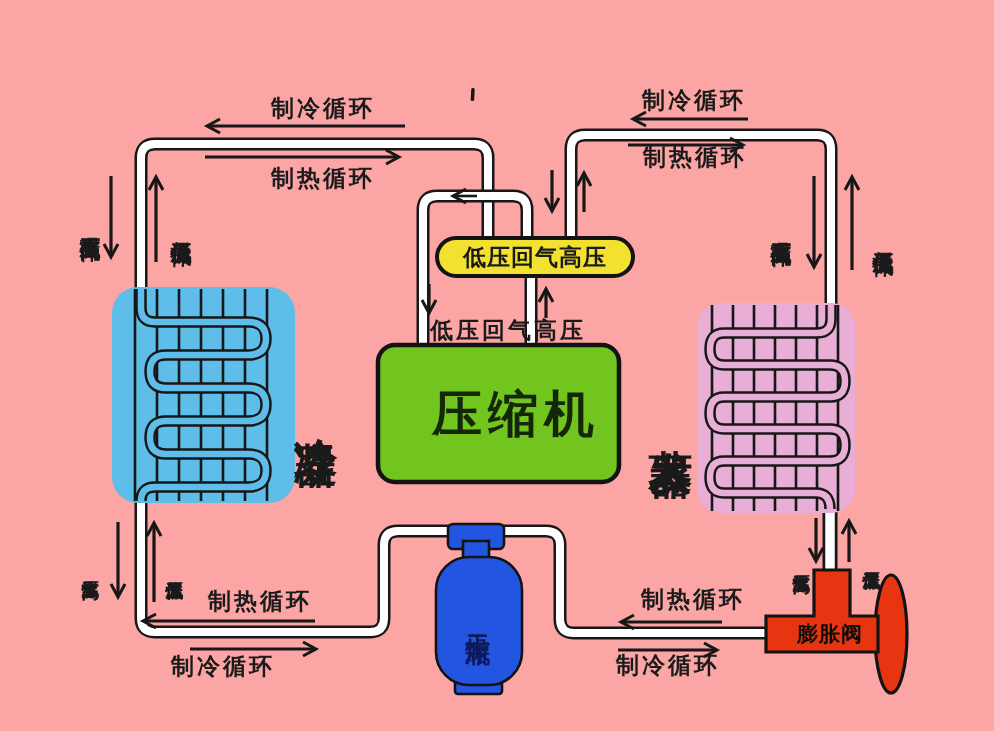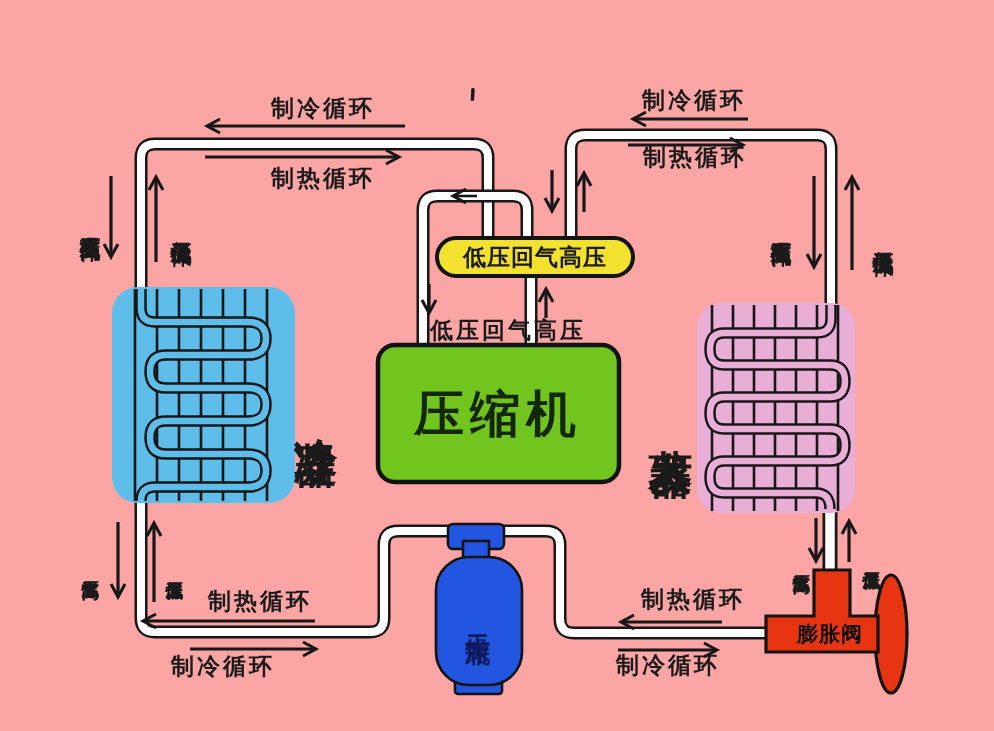--- a/index.html
+++ b/index.html
@@ -160,19 +160,19 @@
   <div class="lbl vert" style="left:781px;top:227px;font-size:21px;letter-spacing:1px;">高温高压气体</div>
   <div class="lbl vert" style="left:883px;top:237px;font-size:21px;letter-spacing:1px;">低温低压气体</div>
   <div class="lbl vert" style="left:90px;top:567px;font-size:17.5px;">高温高压气体</div>
   <div class="lbl vert" style="left:174px;top:568px;font-size:17.5px;">低温低压气体</div>
   <div class="lbl vert" style="left:801px;top:561px;font-size:17.5px;">高温高压气体</div>
   <div class="lbl vert" style="left:871px;top:558px;font-size:17.5px;">低温低压气体</div>
 
   <div class="lbl" style="left:508px;top:330px;font-size:23px;letter-spacing:3px;text-align:right;">低压回气高压</div>
 
   <div class="lbl" style="left:535px;top:257px;font-size:23px;letter-spacing:1px;">低压回气高压</div>
-  <div class="lbl" style="left:498px;top:414px;font-size:50px;letter-spacing:6px;color:#142708;text-align:right;">压缩机</div>
+  <div class="lbl" style="left:516px;top:414px;font-size:50px;letter-spacing:6px;color:#142708;text-align:right;">压缩机</div>
   <div class="lbl vert" style="left:316px;top:409px;font-size:44px;letter-spacing:4px;">冷凝器</div>
   <div class="lbl vert" style="left:671px;top:420px;font-size:44px;letter-spacing:4px;">蒸发器</div>
   <div class="lbl vert" style="left:478px;top:619px;font-size:25px;letter-spacing:3px;color:#0d1a5e;">干燥瓶</div>
   <div class="lbl" style="left:830px;top:634px;font-size:21px;letter-spacing:1px;color:#0c0c0c;">膨胀阀</div>
 
 </div>
 
 </body></html>

